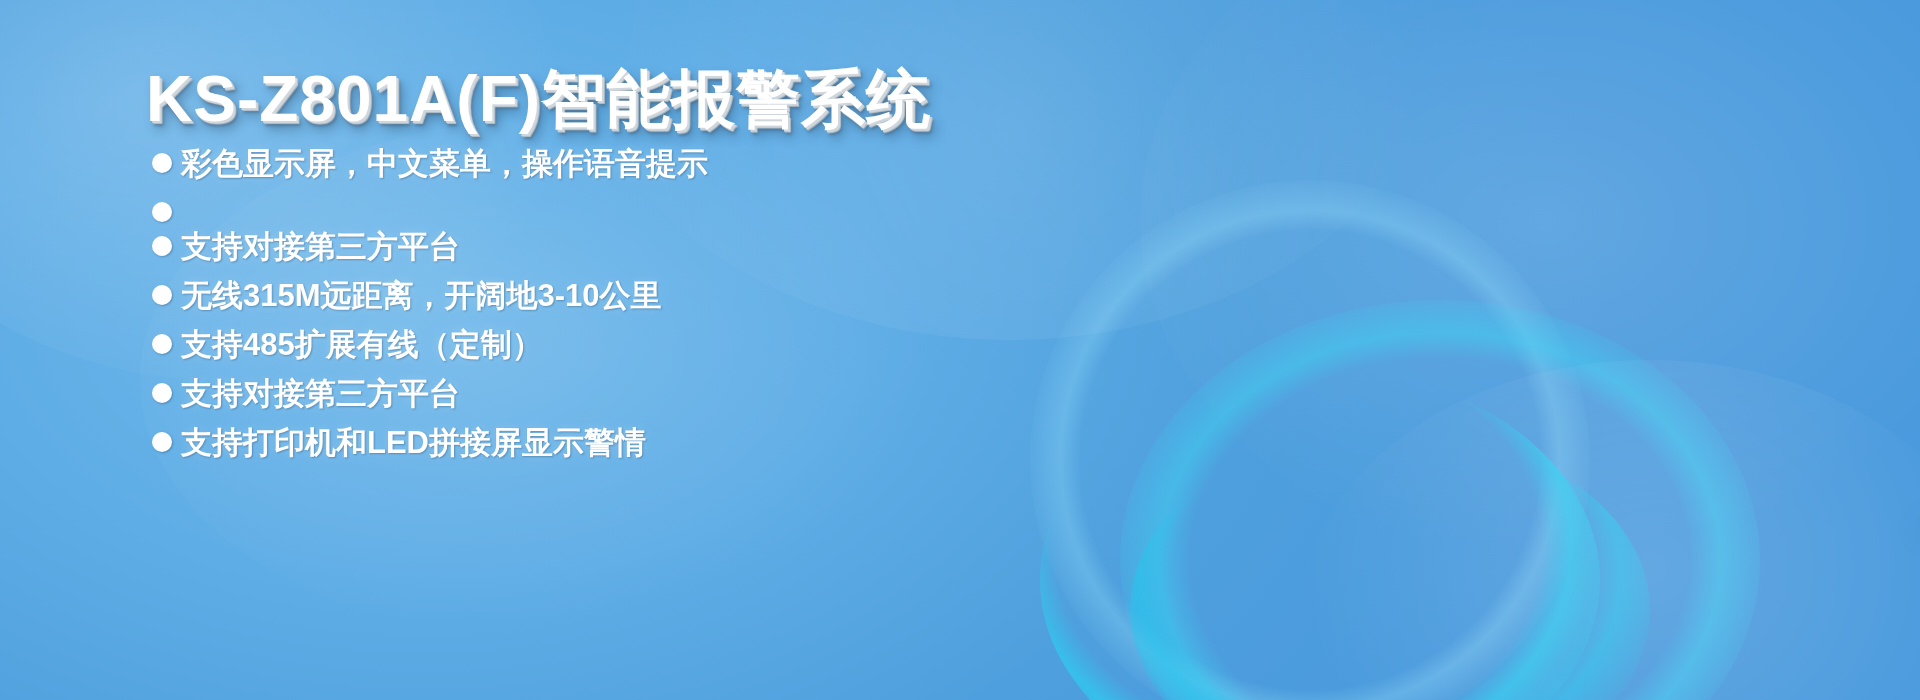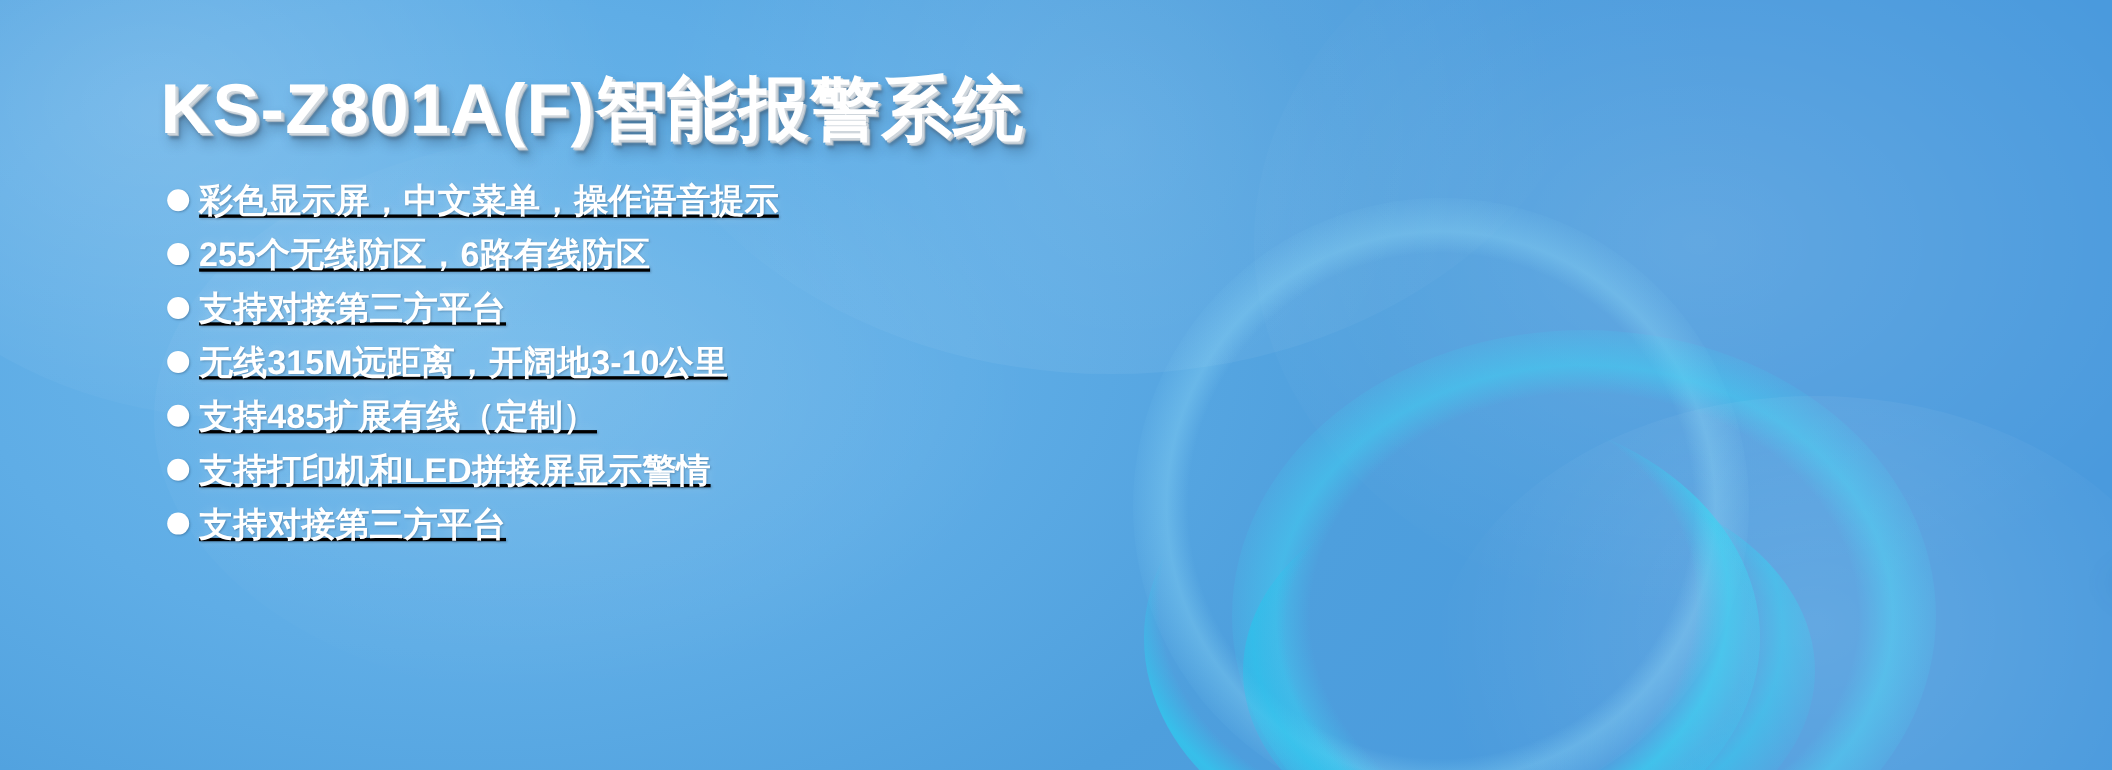--- a/index.html
+++ b/index.html
@@ -63,21 +63,21 @@
     position:absolute; left:146px; top:56px;
     font-size:64px; font-weight:700; color:#ffffff;
     letter-spacing:1px; white-space:nowrap;
     text-shadow:
        2px 2px 0 #cfd6dc,
        3px 3px 1px #b9c2ca,
        4px 5px 3px rgba(60,80,100,.45),
        6px 8px 12px rgba(30,55,85,.40);
   }
 
-  .features { position:absolute; left:152px; top:158px; width:800px;text-decoration:underline; }
+  .features { position:absolute; left:152px; top:139px; width:800px; }
   .feature-item {
     display:flex; align-items:flex-start;
     font-size:31px; font-weight:700; color:#ffffff;
     line-height:49px; white-space:nowrap;
     text-shadow:1px 1px 2px rgba(25,60,95,.35), 0 0 10px rgba(255,255,255,.18);
   }
   .bullet {
     flex:0 0 auto; width:20px; height:20px; border-radius:50%;
     background:#ffffff; margin-top:14px; margin-right:9px;
     box-shadow:1px 1px 2px rgba(25,60,95,.35);
@@ -108,41 +108,40 @@
 
 <div class="content">
   <h1 class="title">KS-Z801A(F)智能报警系统</h1>
   <ul class="features" id="feature-list">
       <li class="feature-item">
         <span class="bullet"></span>
         <span>彩色显示屏，中文菜单，操作语音提示</span>
       </li>
       <li class="feature-item">
         <span class="bullet"></span>
-        <span>255个无线防区，6路有线防区</span>
       </li>
       <li class="feature-item">
         <span class="bullet"></span>
         <span>支持对接第三方平台</span>
       </li>
       <li class="feature-item">
         <span class="bullet"></span>
         <span>无线315M远距离，开阔地3-10公里</span>
       </li>
       <li class="feature-item">
         <span class="bullet"></span>
         <span>支持485扩展有线（定制）</span>
       </li>
       <li class="feature-item">
         <span class="bullet"></span>
-        <span>支持打印机和LED拼接屏显示警情</span>
+        <span>支持对接第三方平台</span>
       </li>
       <li class="feature-item">
         <span class="bullet"></span>
-        <span>支持对接第三方平台</span>
+        <span>支持打印机和LED拼接屏显示警情</span>
       </li>
     </ul>
 </div>
 
 <div class="device-wrap">
 
   <div class="drop-shadow"></div>
 
 </div>
 

